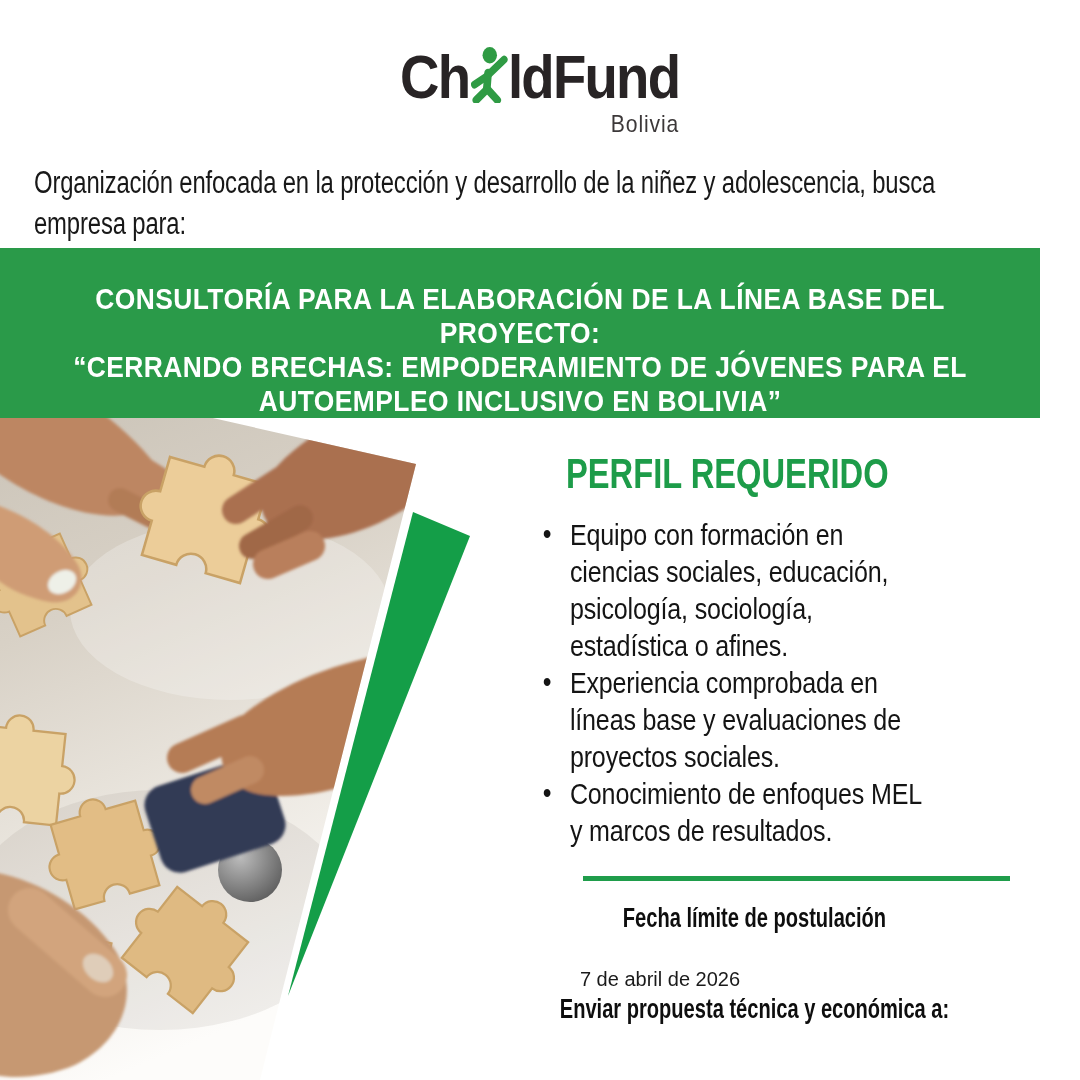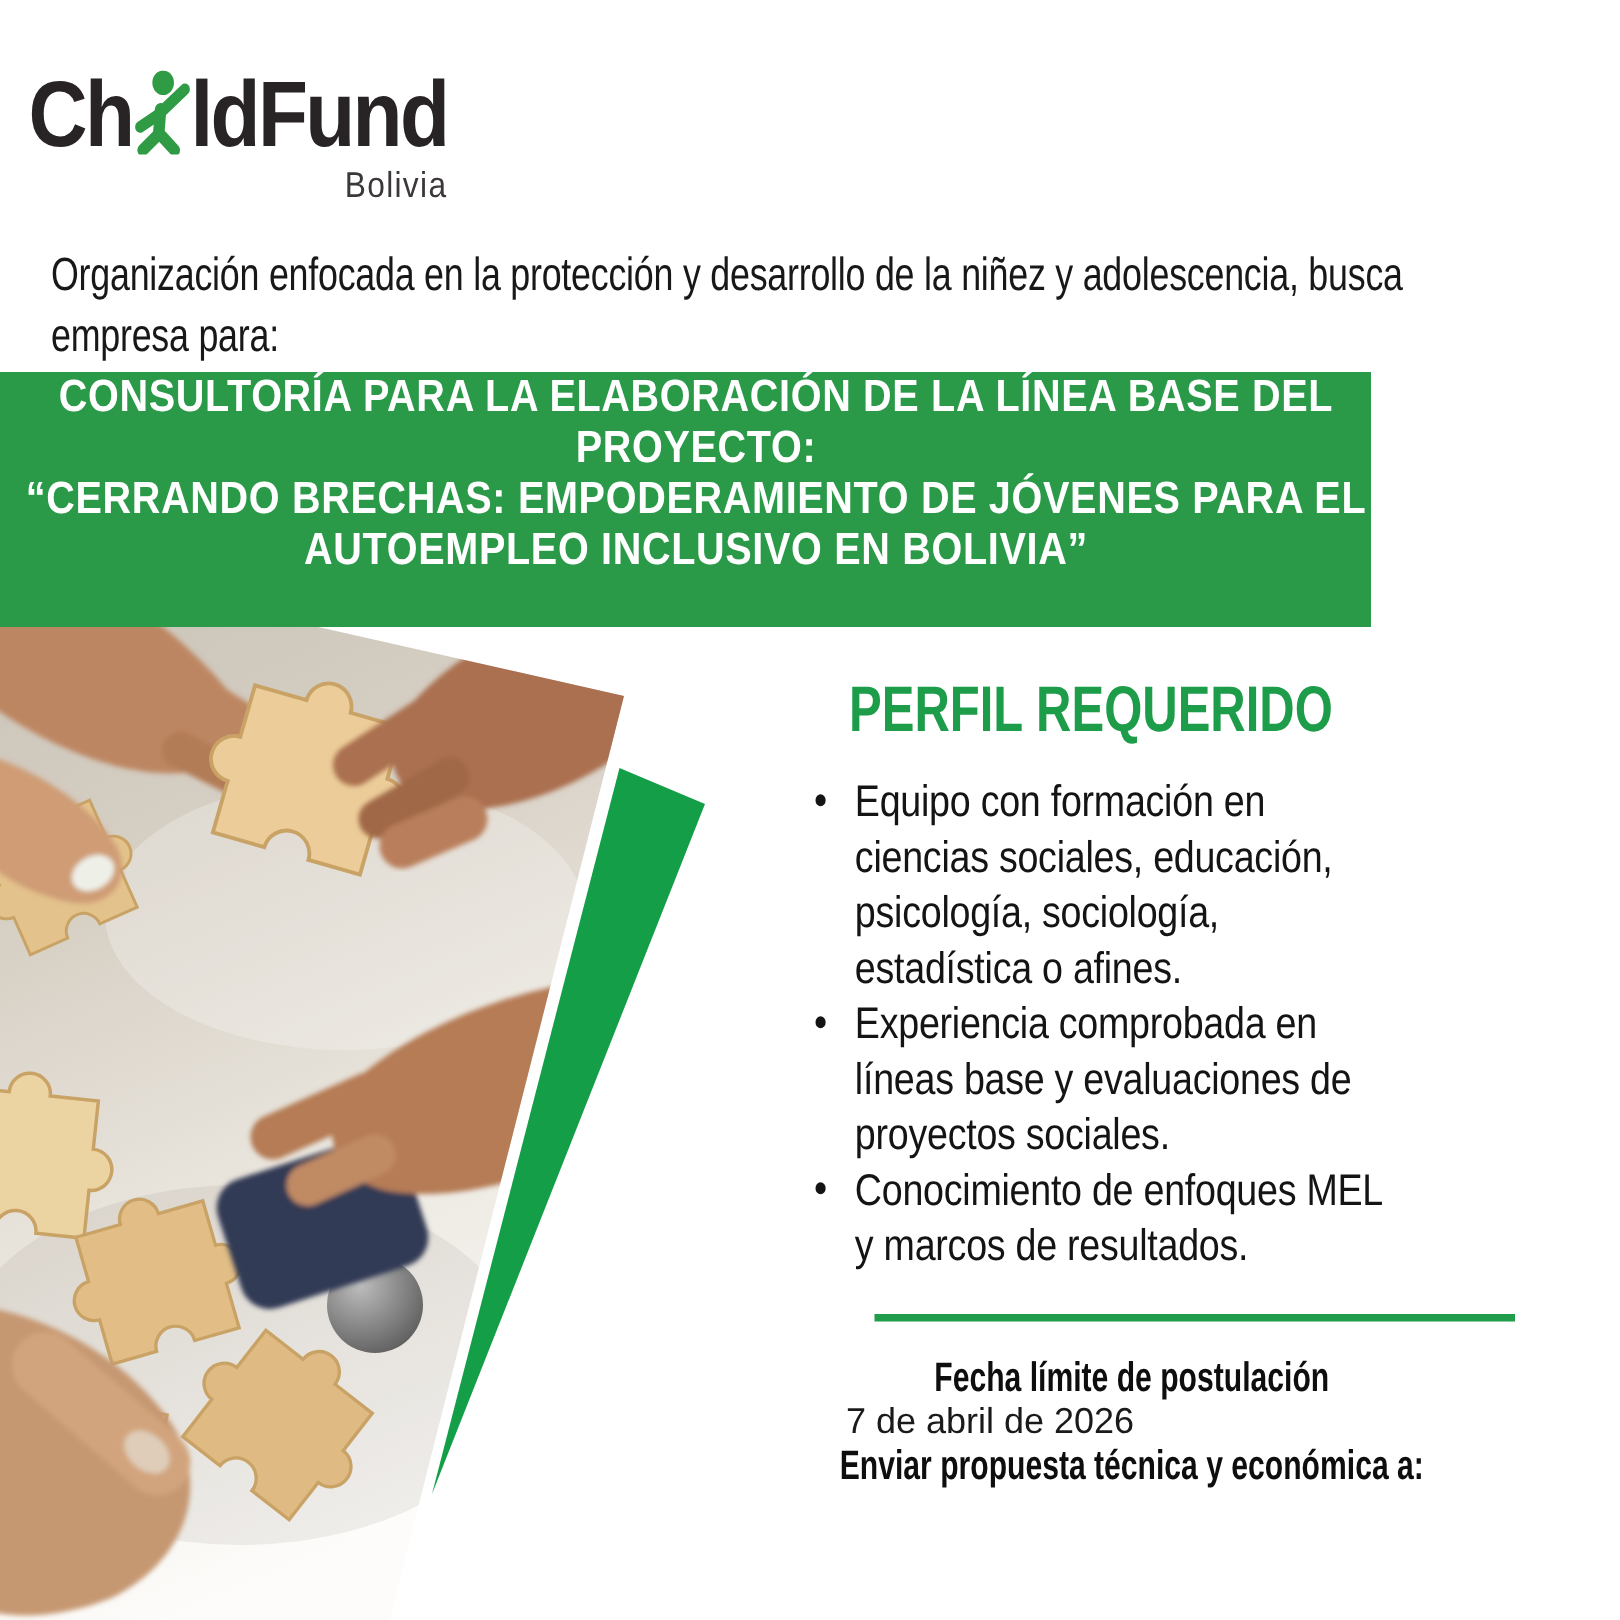--- a/index.html
+++ b/index.html
@@ -3,39 +3,39 @@
 <meta charset="utf-8">
 <style>
   html,body { margin:0; padding:0; background:#ffffff; }
   body { font-family:"Liberation Sans", sans-serif; }
   .canvas {
     position:relative; width:1080px; height:1080px;
     background:#ffffff; overflow:hidden;
   }
 
   
-  .logo { position:absolute; top:46px; left:0; right:0; display:flex; justify-content:flex-start; z-index:4; }
+  .logo { position:absolute; top:46px; left:0; right:0; display:flex; justify-content:center; z-index:4; }
   .logo-inner { position:relative; transform:scaleX(0.88); transform-origin:center top; }
   .logo-row { display:flex; align-items:flex-start; font-weight:bold; font-size:62px; letter-spacing:-2px; color:#282425; line-height:1; }
   .logo-figure { width:46px; height:56px; margin:1px -1px 0 -1px; display:block; }
   .logo-bolivia { position:absolute; right:0px; top:64px; font-size:24px; font-weight:400; letter-spacing:1px; color:#3c3839; }
 
   
   .intro {
     position:absolute; left:34px; top:162px; width:1400px;
     transform:scaleX(0.77); transform-origin:left top;
     font-size:31px; line-height:41px; color:#181818;
     white-space:pre-line; letter-spacing:-0.2px;
   }
 
   
   .banner {
-    position:absolute; left:0; top:248px; width:900px; height:170px;
+    position:absolute; left:0; top:248px; width:1040px; height:170px;
     background:#2a9a49; z-index:3;
-    display:flex; align-items:flex-start; justify-content:center;padding-left:14px;
+    display:flex; align-items:flex-end; justify-content:center;
   }
   .banner-text {
     flex:none; width:1230px;
     transform:scaleX(0.88);
     text-align:center; color:#ffffff; font-weight:bold;
     font-size:30px; line-height:34px; letter-spacing:0.5px;
     white-space:pre-line;
   }
 
   
@@ -66,21 +66,21 @@
     list-style:none; margin:0; padding:0;
     font-size:29.5px; line-height:37px; color:#141414; letter-spacing:-0.2px;
   }
   .bullets li { position:relative; padding-left:34px; white-space:pre-line; }
   .bullets li .dot { position:absolute; left:2px; top:-1px; }
 
   .divider { position:absolute; left:583px; top:876px; width:427px; height:5px; background:#1f9d4b; }
 
   .footer { position:absolute; right:70px; top:903px; width:700px; text-align:center; color:#0e0e0e; z-index:2; }
   .f-bold { font-size:27.5px; font-weight:bold; line-height:30px; transform:scaleX(0.73); transform-origin:right center; letter-spacing:0; }
-  .f-reg  { font-size:24px; line-height:29px; font-weight:400; color:#1a1a1a; }
+  .f-reg  { font-size:20px; line-height:29px; font-weight:400; color:#1a1a1a;margin-top:32px; }
   .f-email { text-decoration:underline; text-underline-offset:3px; color:#111111; }
 </style>
 </head>
 <body>
 
 <div class="canvas">
 
   <div class="logo">
     <div class="logo-inner">
       <div class="logo-row">

